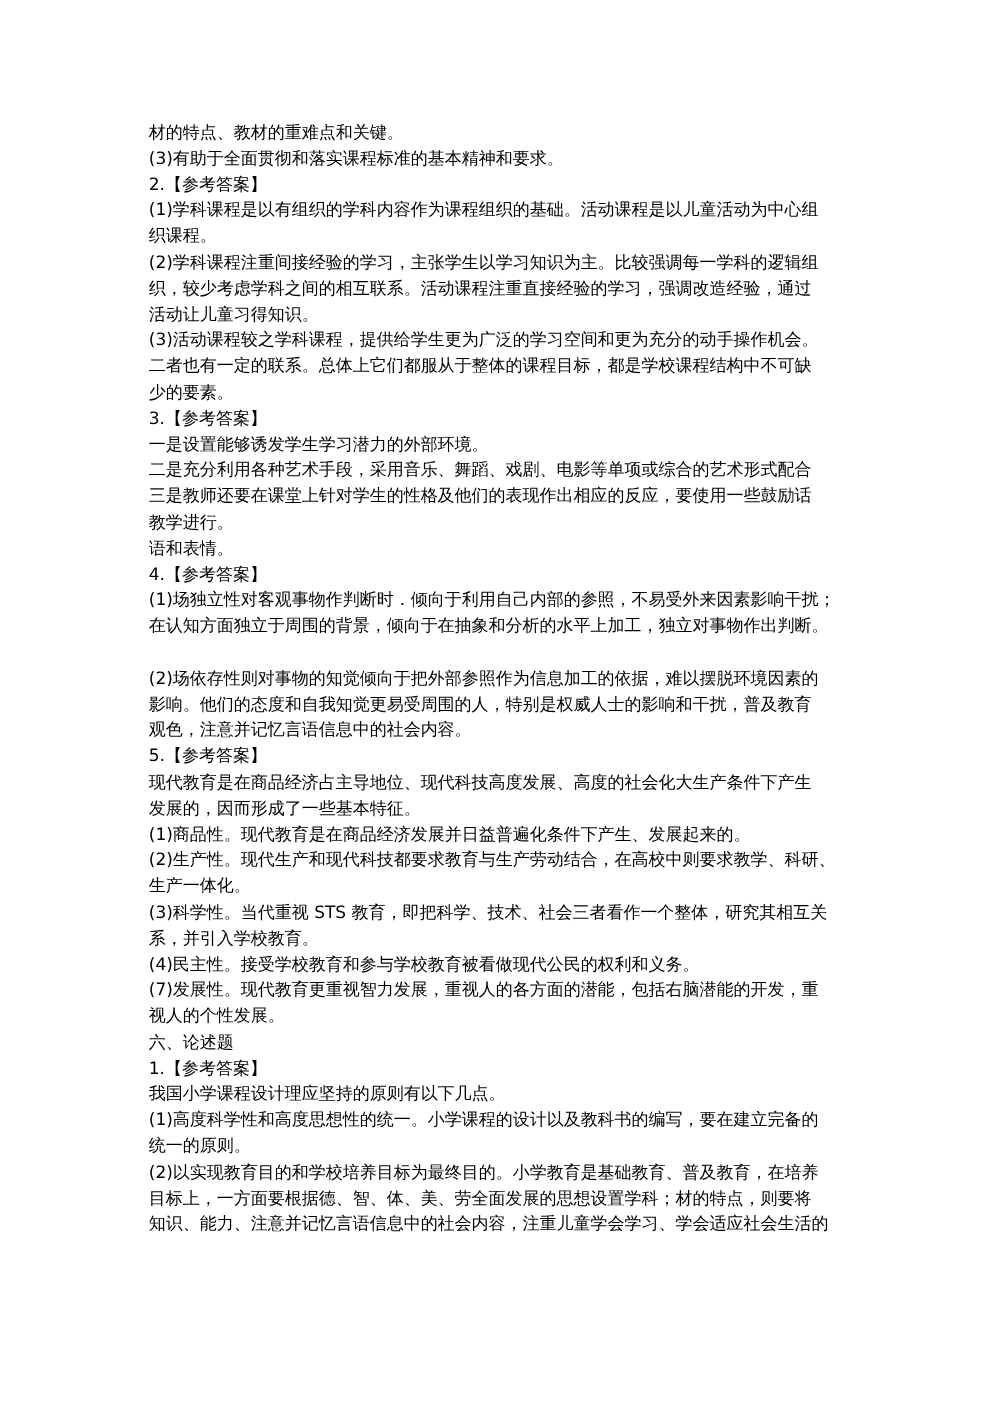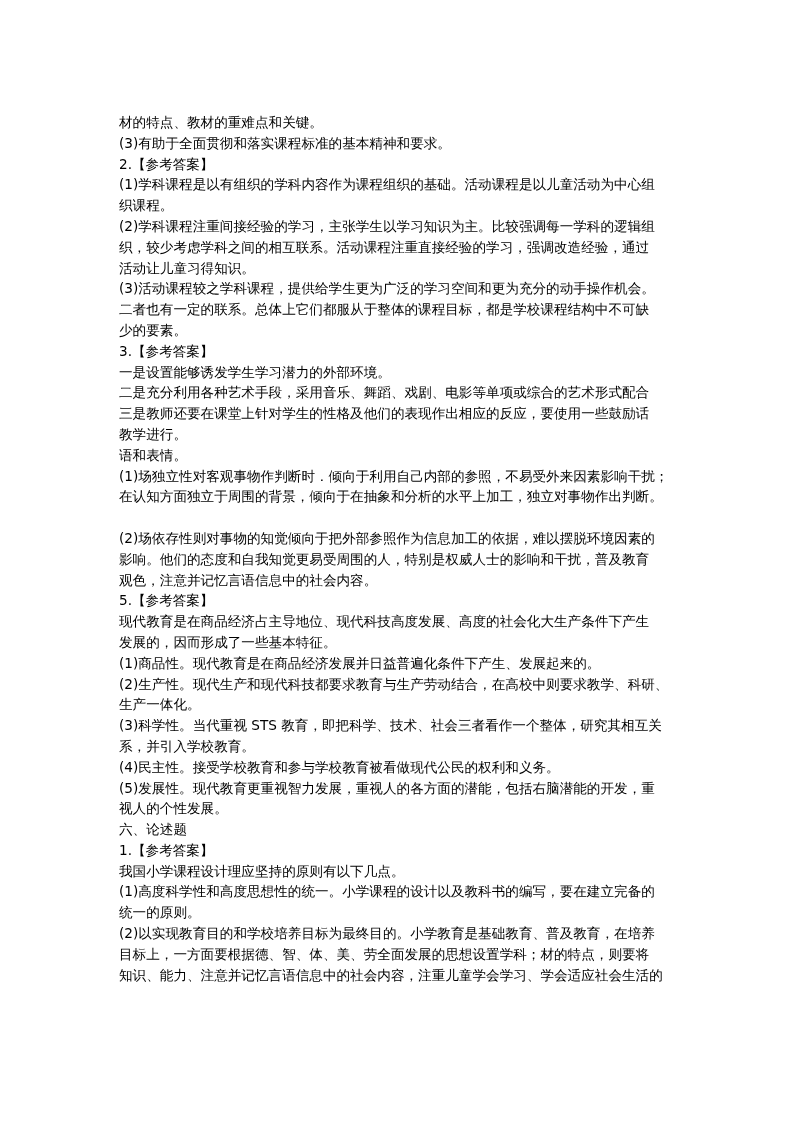--- a/index.html
+++ b/index.html
@@ -1,18 +1,18 @@
 <!DOCTYPE html>
 <html><head>
 <meta charset="utf-8">
 <style>
   html, body { margin: 0; padding: 0; background: #ffffff; }
   body { width: 794px; height: 1123px; position: relative; overflow: hidden; }
   .page {
-    position: absolute; left: 119px; top: 112px; width: 560px;
+    position: absolute; left: 119px; top: 96px; width: 560px;
     font-family: "DejaVu Sans", "Liberation Sans", sans-serif;
     font-size: 13.6px; line-height: 20.8px; color: #000;
   }
   .line { white-space: nowrap; height: 20.8px; }
   .blank { height: 20.8px; }
 </style>
 </head>
 <body>
 
 <div class="page" id="page">
@@ -26,36 +26,37 @@
     <div class="line">活动让儿童习得知识。</div>
     <div class="line">(3)活动课程较之学科课程，提供给学生更为广泛的学习空间和更为充分的动手操作机会。</div>
     <div class="line">二者也有一定的联系。总体上它们都服从于整体的课程目标，都是学校课程结构中不可缺</div>
     <div class="line">少的要素。</div>
     <div class="line">3.【参考答案】</div>
     <div class="line">一是设置能够诱发学生学习潜力的外部环境。</div>
     <div class="line">二是充分利用各种艺术手段，采用音乐、舞蹈、戏剧、电影等单项或综合的艺术形式配合</div>
     <div class="line">三是教师还要在课堂上针对学生的性格及他们的表现作出相应的反应，要使用一些鼓励话</div>
     <div class="line">教学进行。</div>
     <div class="line">语和表情。</div>
+    <div class="line">4.【参考答案】</div>
     <div class="line">(1)场独立性对客观事物作判断时．倾向于利用自己内部的参照，不易受外来因素影响干扰；</div>
     <div class="line">在认知方面独立于周围的背景，倾向于在抽象和分析的水平上加工，独立对事物作出判断。</div>
     <div class="line blank"></div>
     <div class="line">(2)场依存性则对事物的知觉倾向于把外部参照作为信息加工的依据，难以摆脱环境因素的</div>
     <div class="line">影响。他们的态度和自我知觉更易受周围的人，特别是权威人士的影响和干扰，普及教育</div>
     <div class="line">观色，注意并记忆言语信息中的社会内容。</div>
     <div class="line">5.【参考答案】</div>
     <div class="line">现代教育是在商品经济占主导地位、现代科技高度发展、高度的社会化大生产条件下产生</div>
     <div class="line">发展的，因而形成了一些基本特征。</div>
     <div class="line">(1)商品性。现代教育是在商品经济发展并日益普遍化条件下产生、发展起来的。</div>
     <div class="line">(2)生产性。现代生产和现代科技都要求教育与生产劳动结合，在高校中则要求教学、科研、</div>
     <div class="line">生产一体化。</div>
     <div class="line">(3)科学性。当代重视 STS 教育，即把科学、技术、社会三者看作一个整体，研究其相互关</div>
     <div class="line">系，并引入学校教育。</div>
     <div class="line">(4)民主性。接受学校教育和参与学校教育被看做现代公民的权利和义务。</div>
-    <div class="line">(5)发展性。现代教育更重视智力发展，重视人的各方面的潜能，包括右脑潜能的开发，重</div>
+    <div class="line">(7)发展性。现代教育更重视智力发展，重视人的各方面的潜能，包括右脑潜能的开发，重</div>
     <div class="line">视人的个性发展。</div>
     <div class="line">六、论述题</div>
     <div class="line">1.【参考答案】</div>
     <div class="line">我国小学课程设计理应坚持的原则有以下几点。</div>
     <div class="line">(1)高度科学性和高度思想性的统一。小学课程的设计以及教科书的编写，要在建立完备的</div>
     <div class="line">统一的原则。</div>
     <div class="line">(2)以实现教育目的和学校培养目标为最终目的。小学教育是基础教育、普及教育，在培养</div>
     <div class="line">目标上，一方面要根据德、智、体、美、劳全面发展的思想设置学科；材的特点，则要将</div>
     <div class="line">知识、能力、注意并记忆言语信息中的社会内容，注重儿童学会学习、学会适应社会生活的</div>
   </div>

